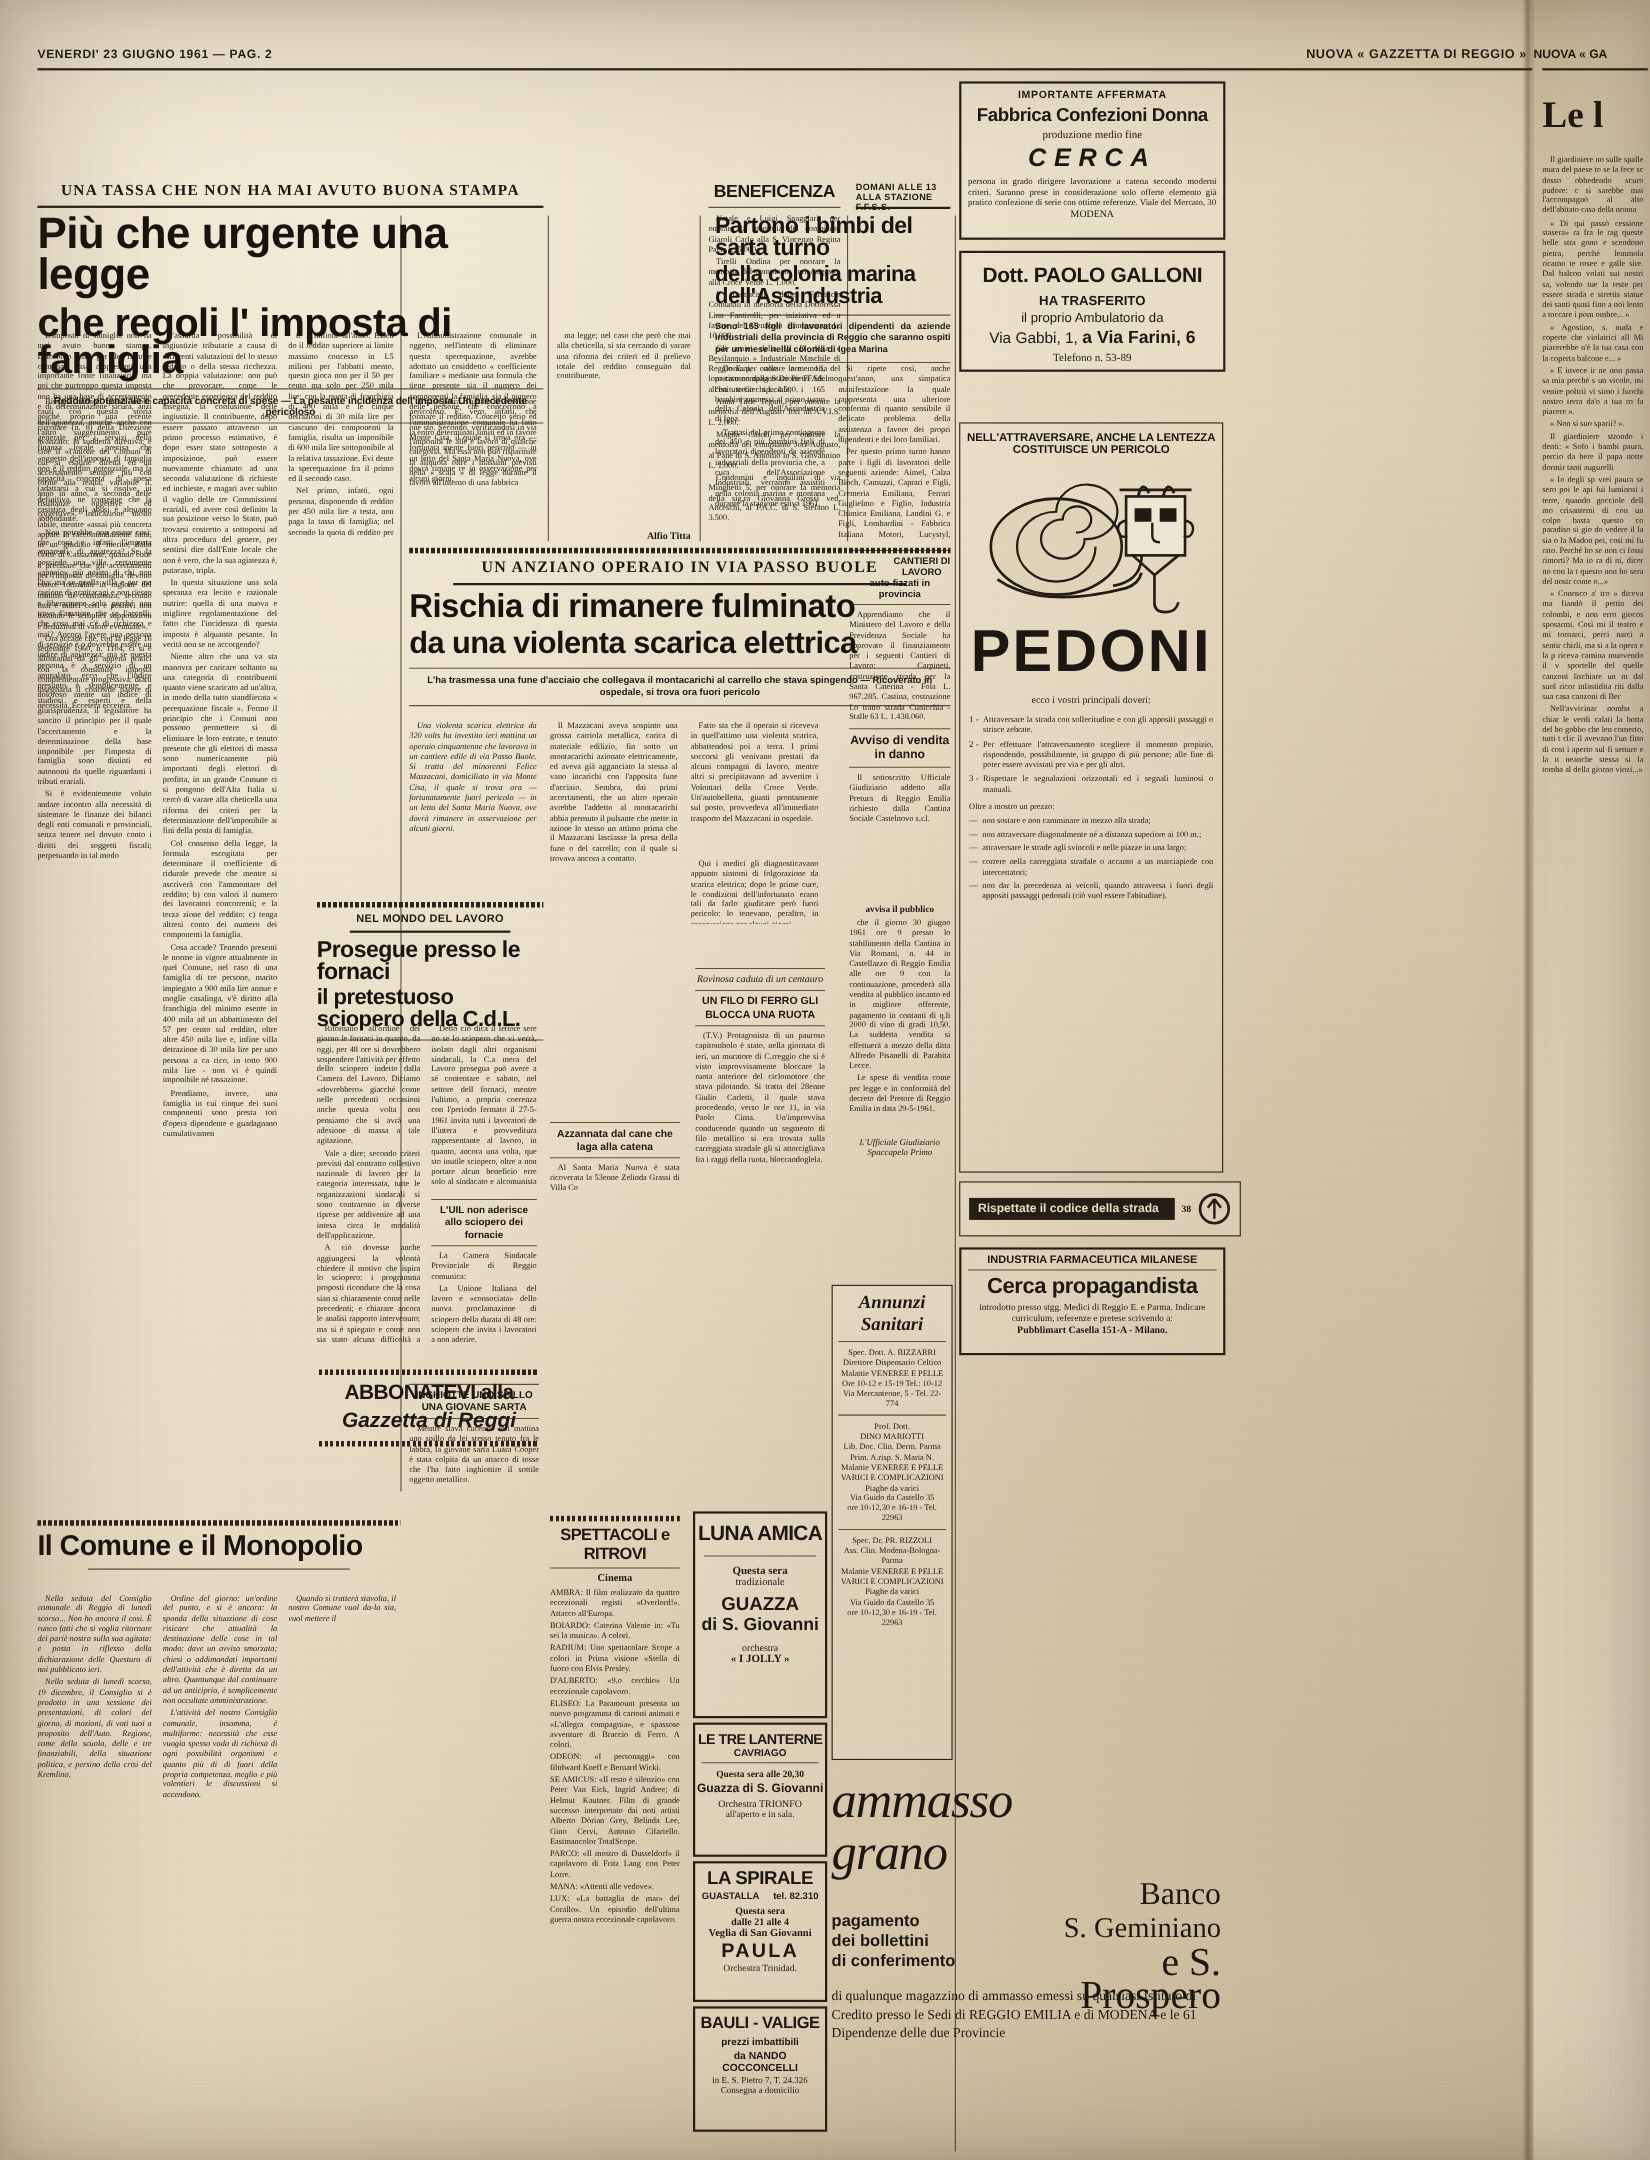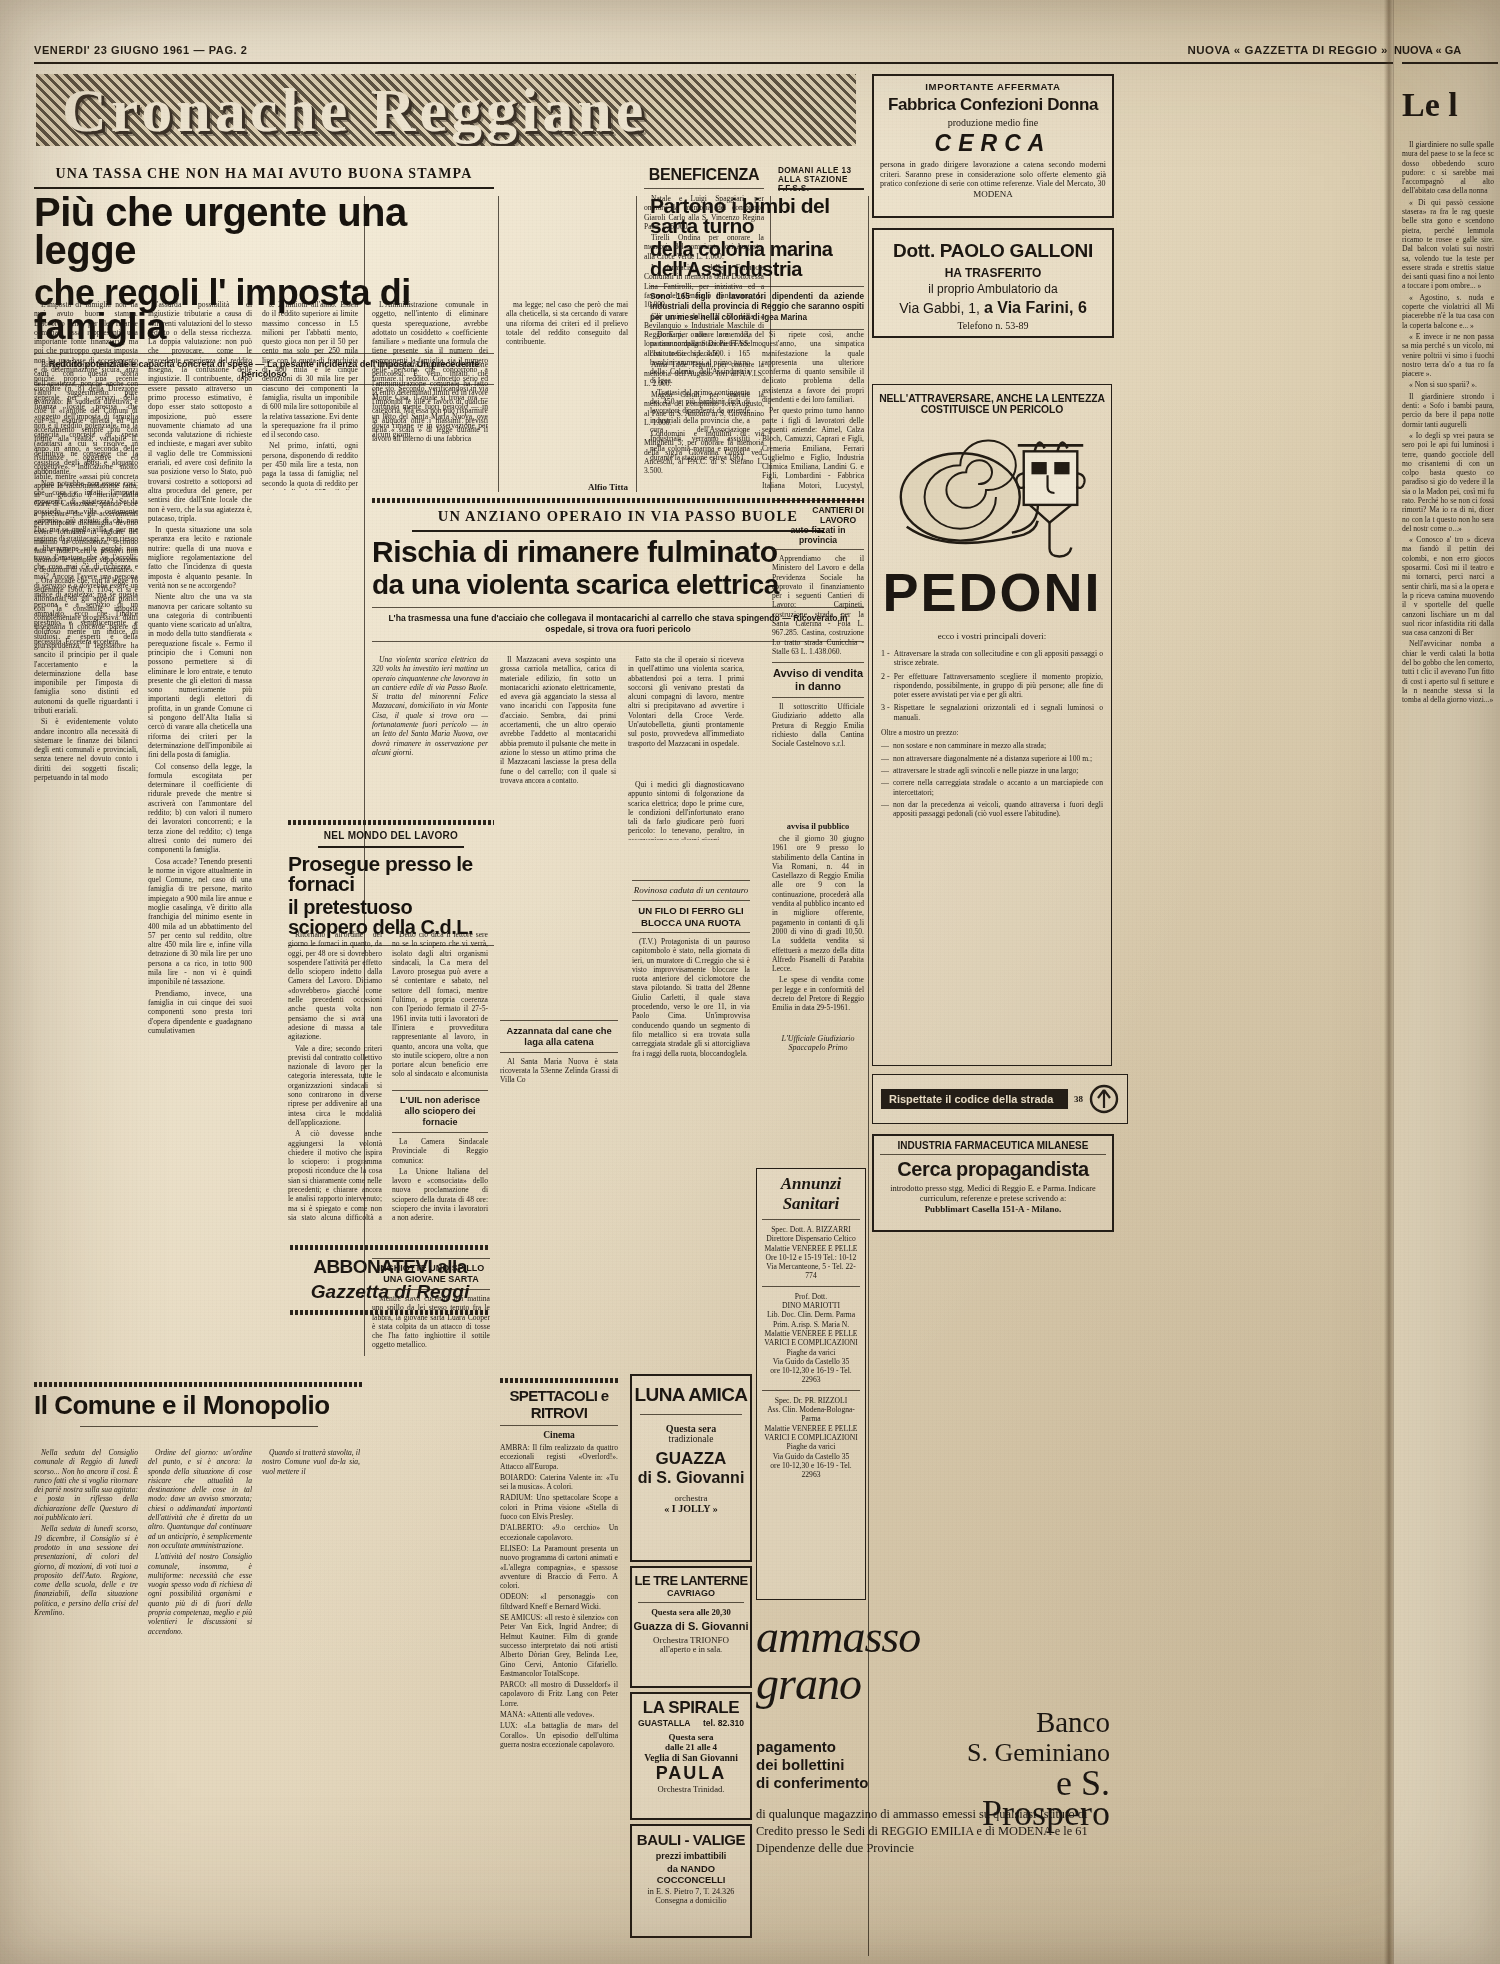--- a/index.html
+++ b/index.html
@@ -79,24 +79,20 @@
 </style>
 </head>
 <body>
 
 <div id="sheet">
 
   <div id="dateline">VENERDI' 23 GIUGNO 1961 — PAG. 2</div>
   <div id="papername">NUOVA « GAZZETTA DI REGGIO »</div>
   <div id="headrule"></div>
 
-  <div id="masthead">
-    <div class="mhbg"></div>
-    <div class="mhtxt">Cronache Reggiane</div>
-  </div>
 
   <div class="vsep" style="left:364px;top:196px;height:1160px;"></div>
   <div class="vsep" style="left:498px;top:196px;height:296px;"></div>
   <div class="vsep" style="left:636px;top:196px;height:296px;"></div>
   <div class="vsep" style="left:770px;top:196px;height:296px;"></div>
   <div class="vsep" style="left:868px;top:196px;height:1760px;"></div>
 
   <div class="col" style="left:34px;top:166px;width:460px;">
     <div class="kicker">UNA TASSA CHE NON HA MAI AVUTO BUONA STAMPA</div>
     <div class="rule2" style="margin:5px 0 4px 0;"></div>

